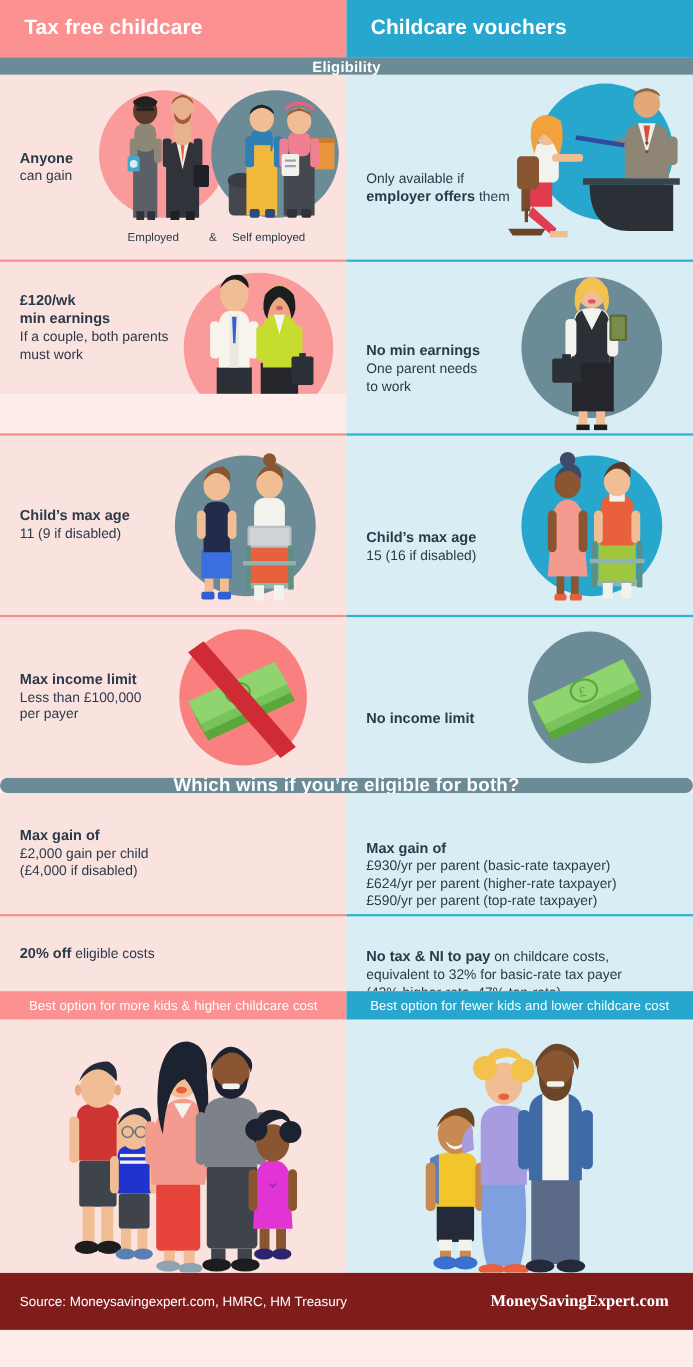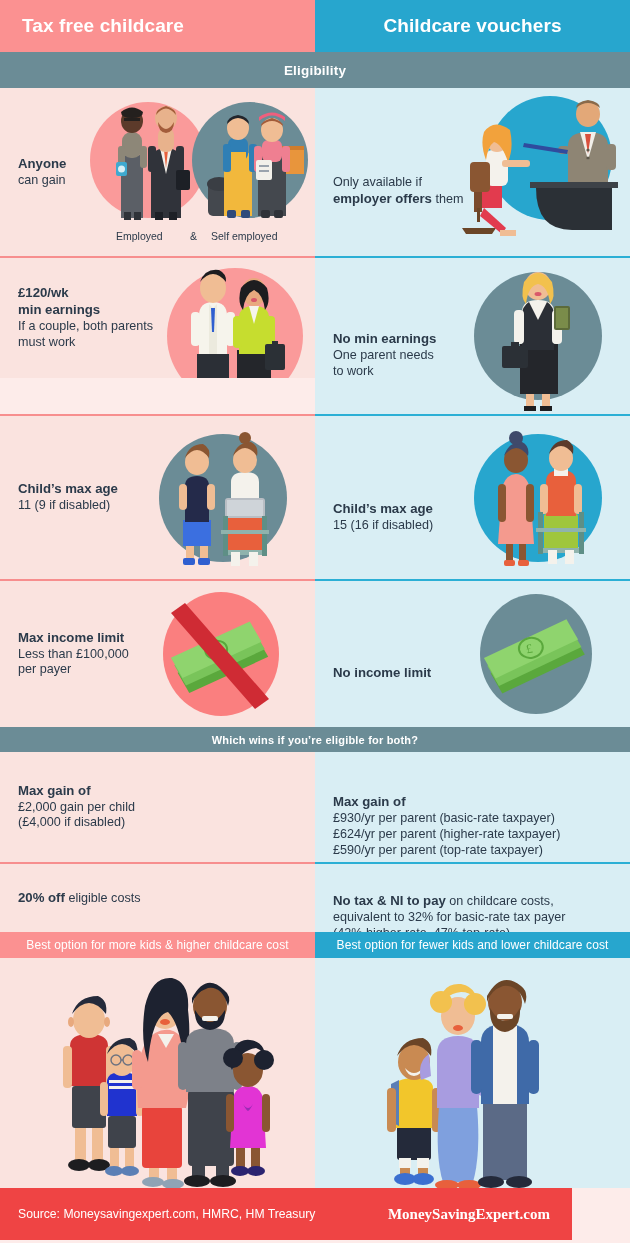--- a/index.html
+++ b/index.html
@@ -29,41 +29,41 @@
   .header-row { height: 52px; }
   .header-cell {
     width: 315px;
     height: 52px;
     display: flex;
     align-items: center;
     box-sizing: border-box;
     padding: 0 22px;
   }
   .header-cell.left  { background: #fb9191; }
-  .header-cell.right { background: #27a6ce; justify-content: center; }
+  .header-cell.right { background: #27a6ce; }
   .header-title {
     color: #ffffff;
     font-size: 19px;
     font-weight: bold;
     letter-spacing: .1px;
   }
 
   
   .band {
-    height: 36px;
+    height: 16px;
     background: #6b8c96;
     display: flex;
     align-items: center;
     justify-content: center;
     color: #ffffff;
     font-size: 13.5px;
     font-weight: bold;
     letter-spacing: .2px;
   }
-  .band.wide { height: 25px; font-size: 11px; }
+  .band.wide { height: 14px; font-size: 17px; border-radius: 13px; }
 
   
   .cell {
     width: 315px;
     box-sizing: border-box;
     position: relative;
     display: flex;
     align-items: center;
     overflow: hidden;
   }
@@ -124,23 +124,23 @@
     height: 230px;
     position: relative;
     overflow: hidden;
   }
   .family-panel.left  { background: #fae3df; }
   .family-panel.right { background: #d9eef4; }
   .family-panel svg { display: block; position: absolute; left: 0; top: 0; }
 
   
   .footer {
-    width: 572px;
+    width: 630px;
     height: 52px;
-    background: #ef4444;
+    background: #7f1d1d;
     display: flex;
     align-items: center;
     justify-content: space-between;
     box-sizing: border-box;
     padding: 0 18px;
   }
   .footer-source {
     color: #ffffff;
     font-size: 12.2px;
   }

